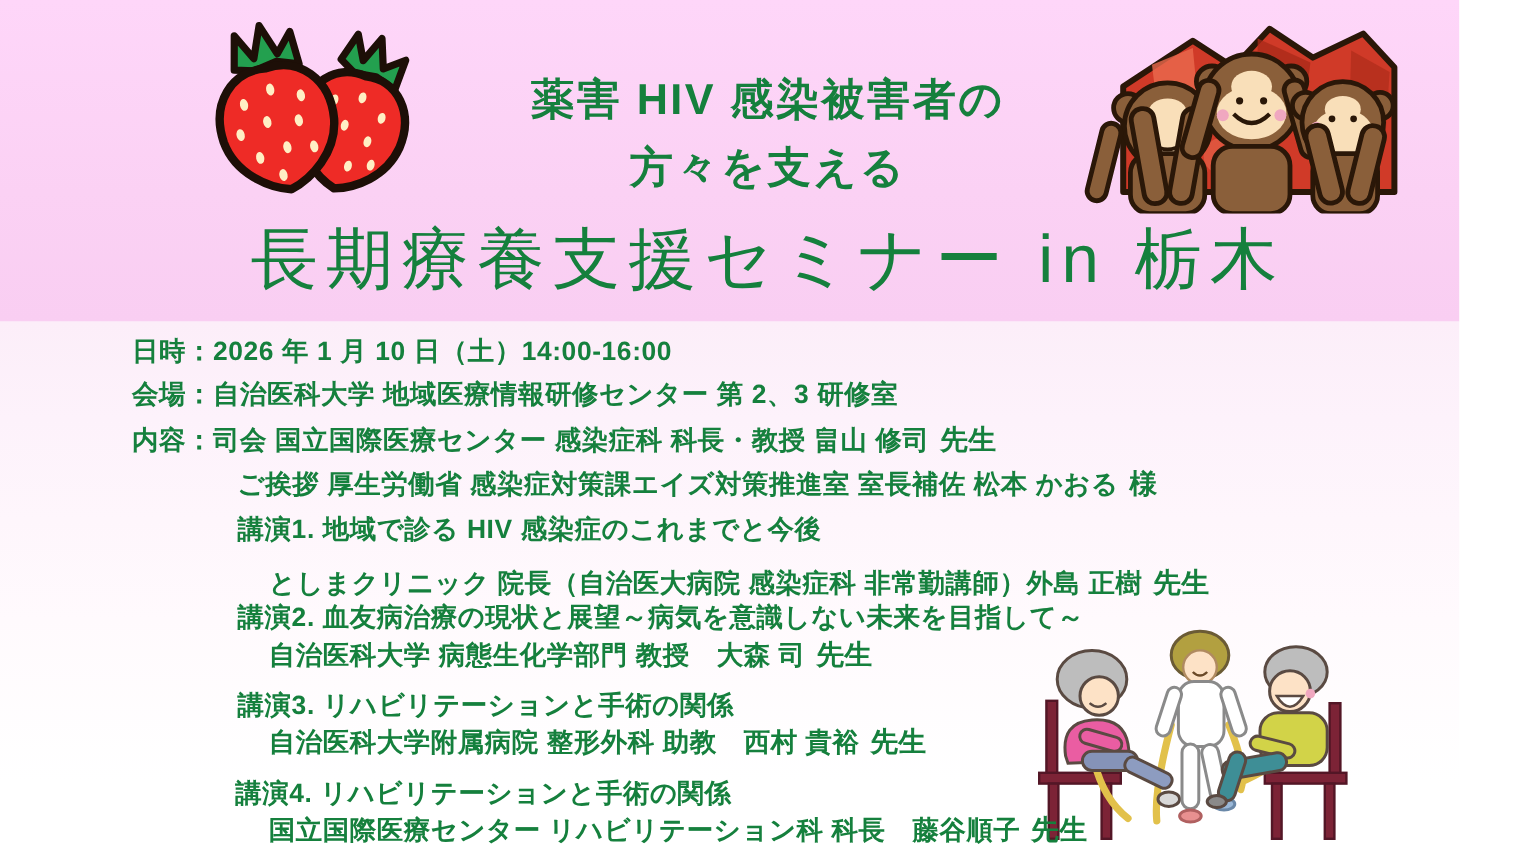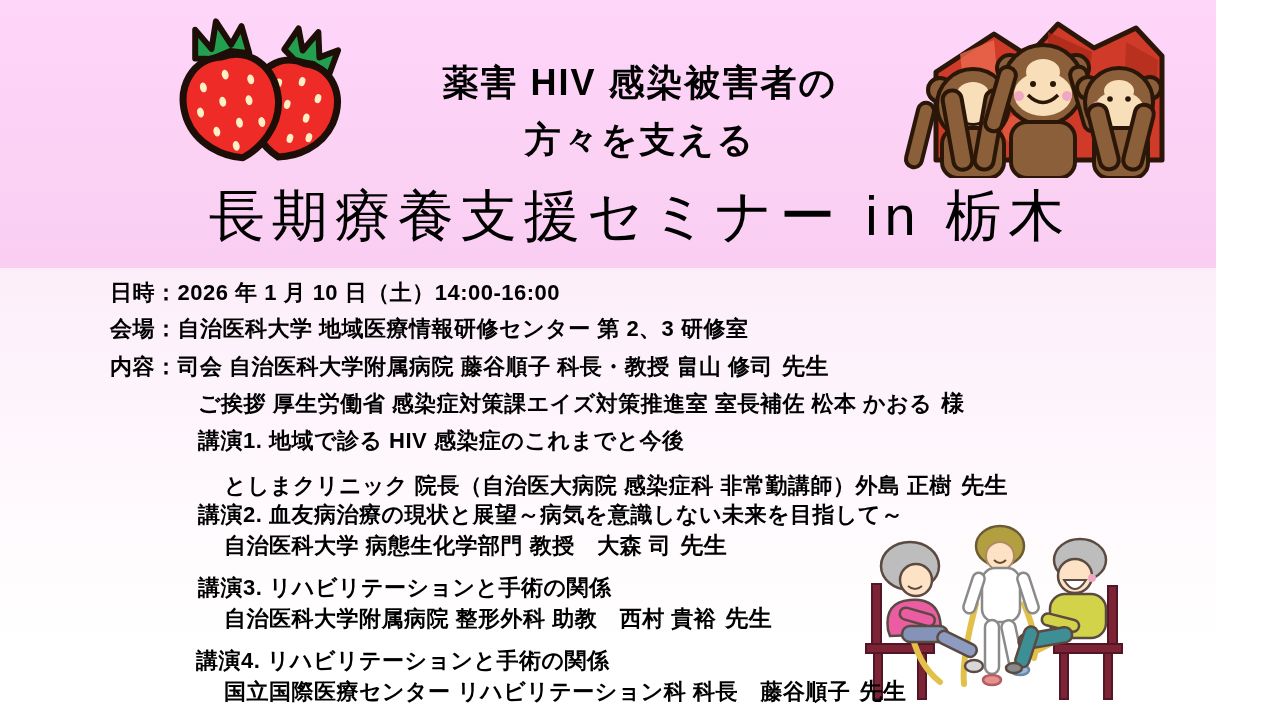--- a/index.html
+++ b/index.html
@@ -1,18 +1,18 @@
 <!DOCTYPE html>
 <html><head>
 <meta charset="utf-8">
 <style>
   html,body{margin:0;padding:0;background:#fff;}
   .slide{
     position:relative;width:1216px;height:720px;overflow:hidden;
-    font-family:"Liberation Sans","DejaVu Sans",sans-serif;color:#000000;background:#fff;
+    font-family:"Liberation Sans","DejaVu Sans",sans-serif;color:#15803d;background:#fff;
   }
   .top-band{position:absolute;left:0;top:0;width:1280px;height:268px;
     background:linear-gradient(180deg,#fed6f9 0%,#fbd1f4 60%,#f9cef2 100%);}
   .content-band{position:absolute;left:0;top:268px;width:1280px;height:452px;
     background:linear-gradient(180deg,#fceef9 0%,#fdf2fb 18%,#fffafd 55%,#ffffff 85%,#ffffff 100%);}
   .subtitle{position:absolute;left:0;top:54px;width:1280px;text-align:center;
     font-size:36px;font-weight:700;line-height:57px;letter-spacing:2px;}
   .main-title{position:absolute;left:0;top:179px;width:1280px;text-align:center;
     font-size:56px;font-weight:400;letter-spacing:7px;}
   .row{position:absolute;white-space:nowrap;font-size:22px;font-weight:700;
@@ -191,21 +191,21 @@
 
   <div class="row" style="left:110px;top:280px">
     <span>日時：</span><span>2026 年 1 月 10 日（土）14:00-16:00</span>
   </div>
 
   <div class="row" style="left:110px;top:316px">
     <span>会場：</span><span>自治医科大学 地域医療情報研修センター 第 2、3 研修室</span>
   </div>
 
   <div class="row" style="left:110px;top:353px">
-    <span>内容：</span><span>司会 自治医科大学附属病院 藤谷順子 科長・教授 畠山 修司</span><span class="honorific">先生</span>
+    <span>内容：</span><span>司会 国立国際医療センター 感染症科 科長・教授 畠山 修司</span><span class="honorific">先生</span>
   </div>
 
   <div class="row" style="left:198px;top:390px">
     <span>ご挨拶 厚生労働省 感染症対策課エイズ対策推進室 室長補佐 松本 かおる</span><span class="honorific">様</span>
   </div>
 
   <div class="row" style="left:198px;top:428px">講演1. 地域で診る HIV 感染症のこれまでと今後</div>
   <div class="row" style="left:224px;top:472px">
     <span>としまクリニック 院長（自治医大病院 感染症科 非常勤講師）外島 正樹</span><span class="honorific">先生</span>
   </div>

